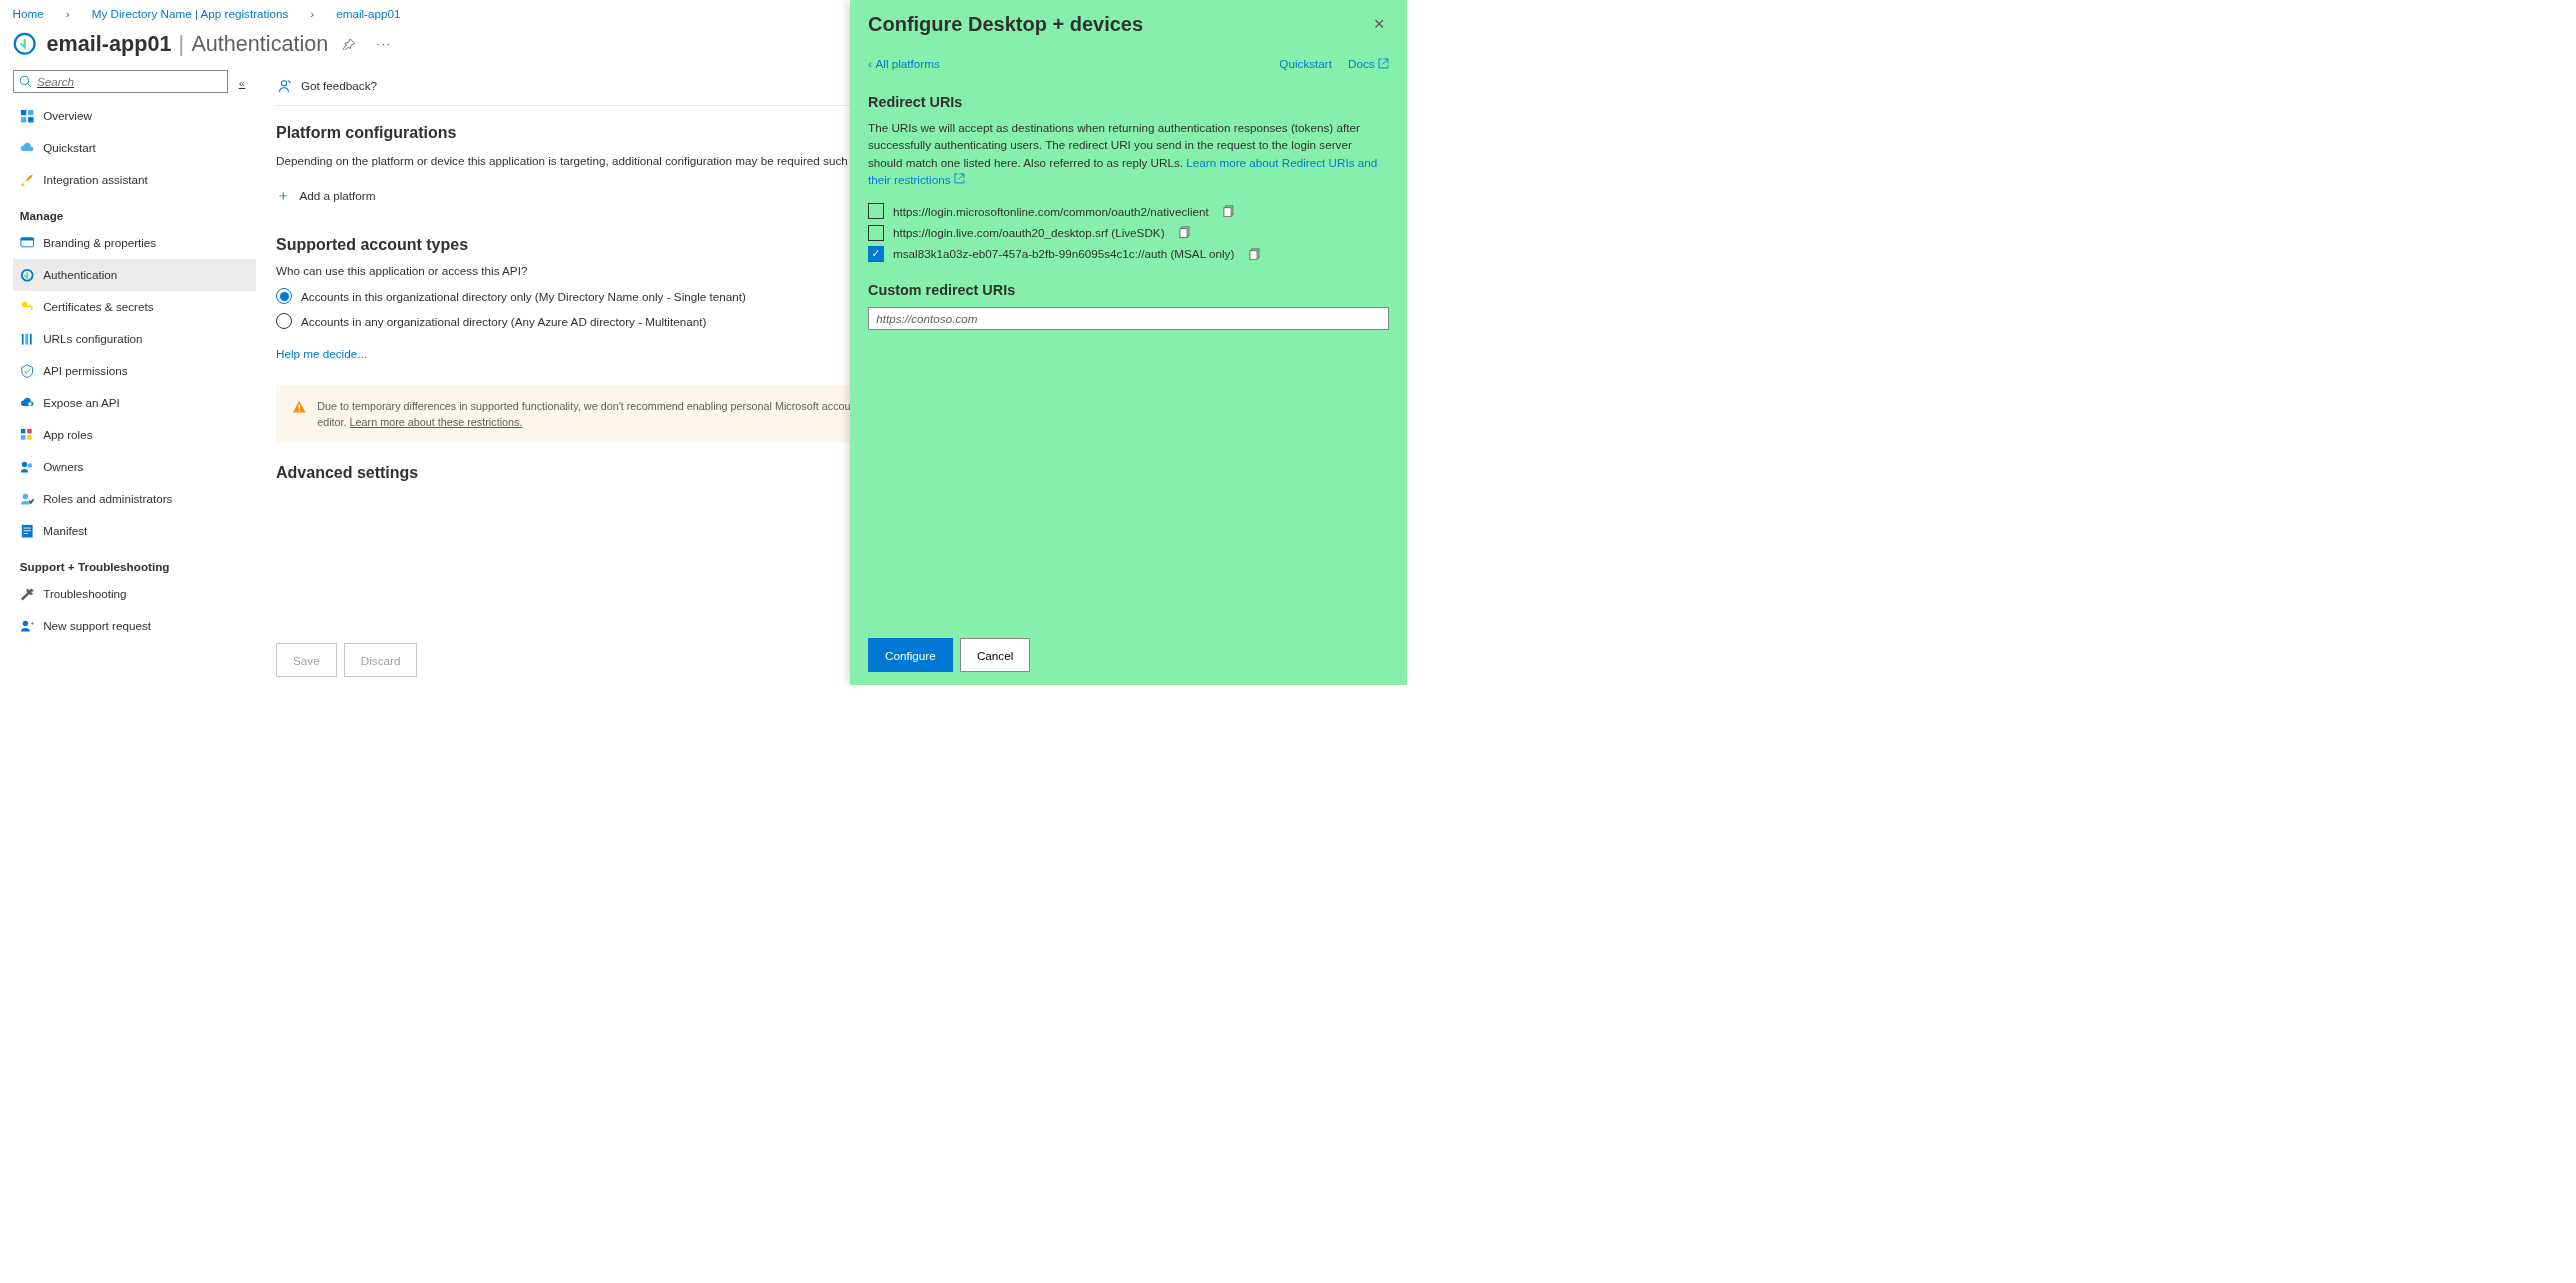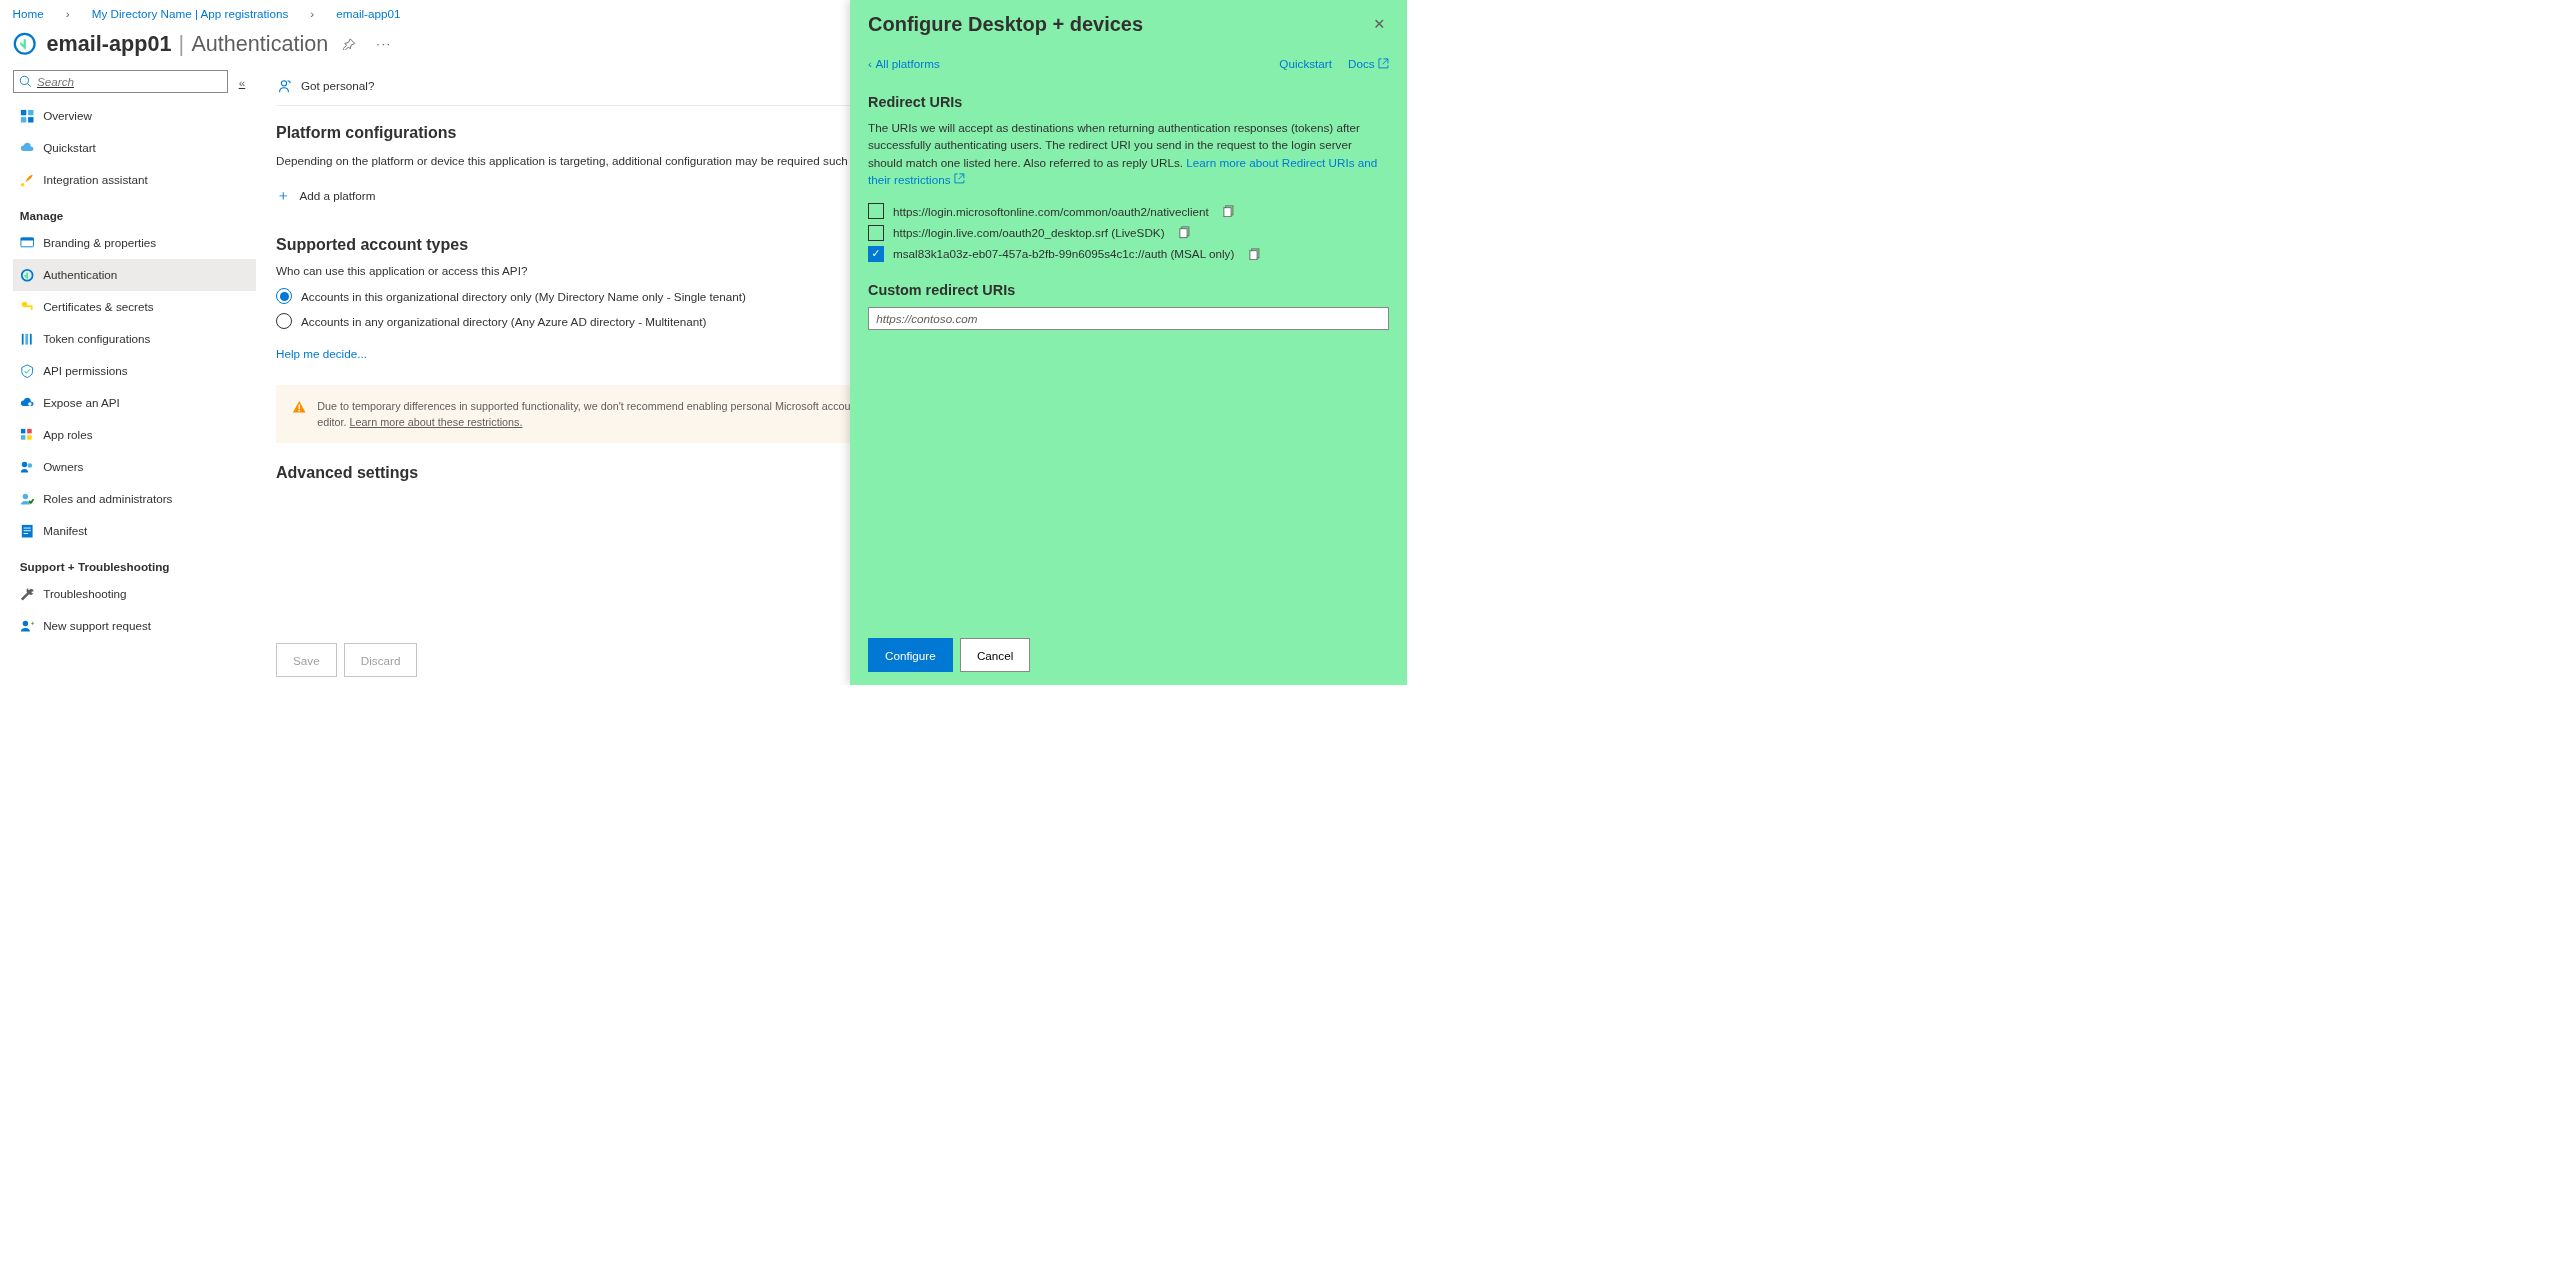--- a/index.html
+++ b/index.html
@@ -399,21 +399,21 @@
       <span>Certificates &amp; secrets</span>
     </div>
     <div class="nav-item">
       <span class="nav-icon">
           <svg width="14.4" height="14.4" viewBox="0 0 16 16">
             <rect x="2" y="2" width="2" height="12" fill="#0078d4"></rect>
             <rect x="6" y="2" width="3" height="12" fill="#50b0e8"></rect>
             <rect x="11" y="2" width="2" height="12" fill="#0078d4"></rect>
           </svg>
         </span>
-      <span>Token configurations</span>
+      <span>URLs configuration</span>
     </div>
     <div class="nav-item">
       <span class="nav-icon">
           <svg width="14.4" height="14.4" viewBox="0 0 16 16">
             <path d="M8 1 L14 4 L14 8 Q14 13 8 15 Q2 13 2 8 L2 4 Z" fill="none" stroke="#0078d4"></path>
             <path d="M5 8 L7 10 L11 6" fill="none" stroke="#50e6a4" stroke-width="1.5"></path>
           </svg>
         </span>
       <span>API permissions</span>
     </div>
@@ -493,21 +493,21 @@
 
   <div class="content">
     <div class="feedback-bar">
       <span class="fb-icon">
         <svg width="16" height="16" viewBox="0 0 18 18">
             <circle cx="9" cy="6" r="3" fill="none" stroke="#0078d4" stroke-width="1.2"></circle>
             <path d="M4 16 Q4 11 9 11 Q14 11 14 16" fill="none" stroke="#0078d4" stroke-width="1.2"></path>
             <path d="M13 3 Q16 3 16 6" fill="none" stroke="#0078d4" stroke-width="1.2"></path>
           </svg>
       </span>
-      <span>Got personal?</span>
+      <span>Got feedback?</span>
     </div>
 
     <h2>Platform configurations</h2>
     <p class="desc">Depending on the platform or device this application is targeting, additional configuration may be required such as redirect URIs, specific authentication settings, or fields specific to the platform.</p>
     <div class="add-platform">
       <span class="plus">＋</span>
       <span>Add a platform</span>
     </div>
 
     <h2>Supported account types</h2>

